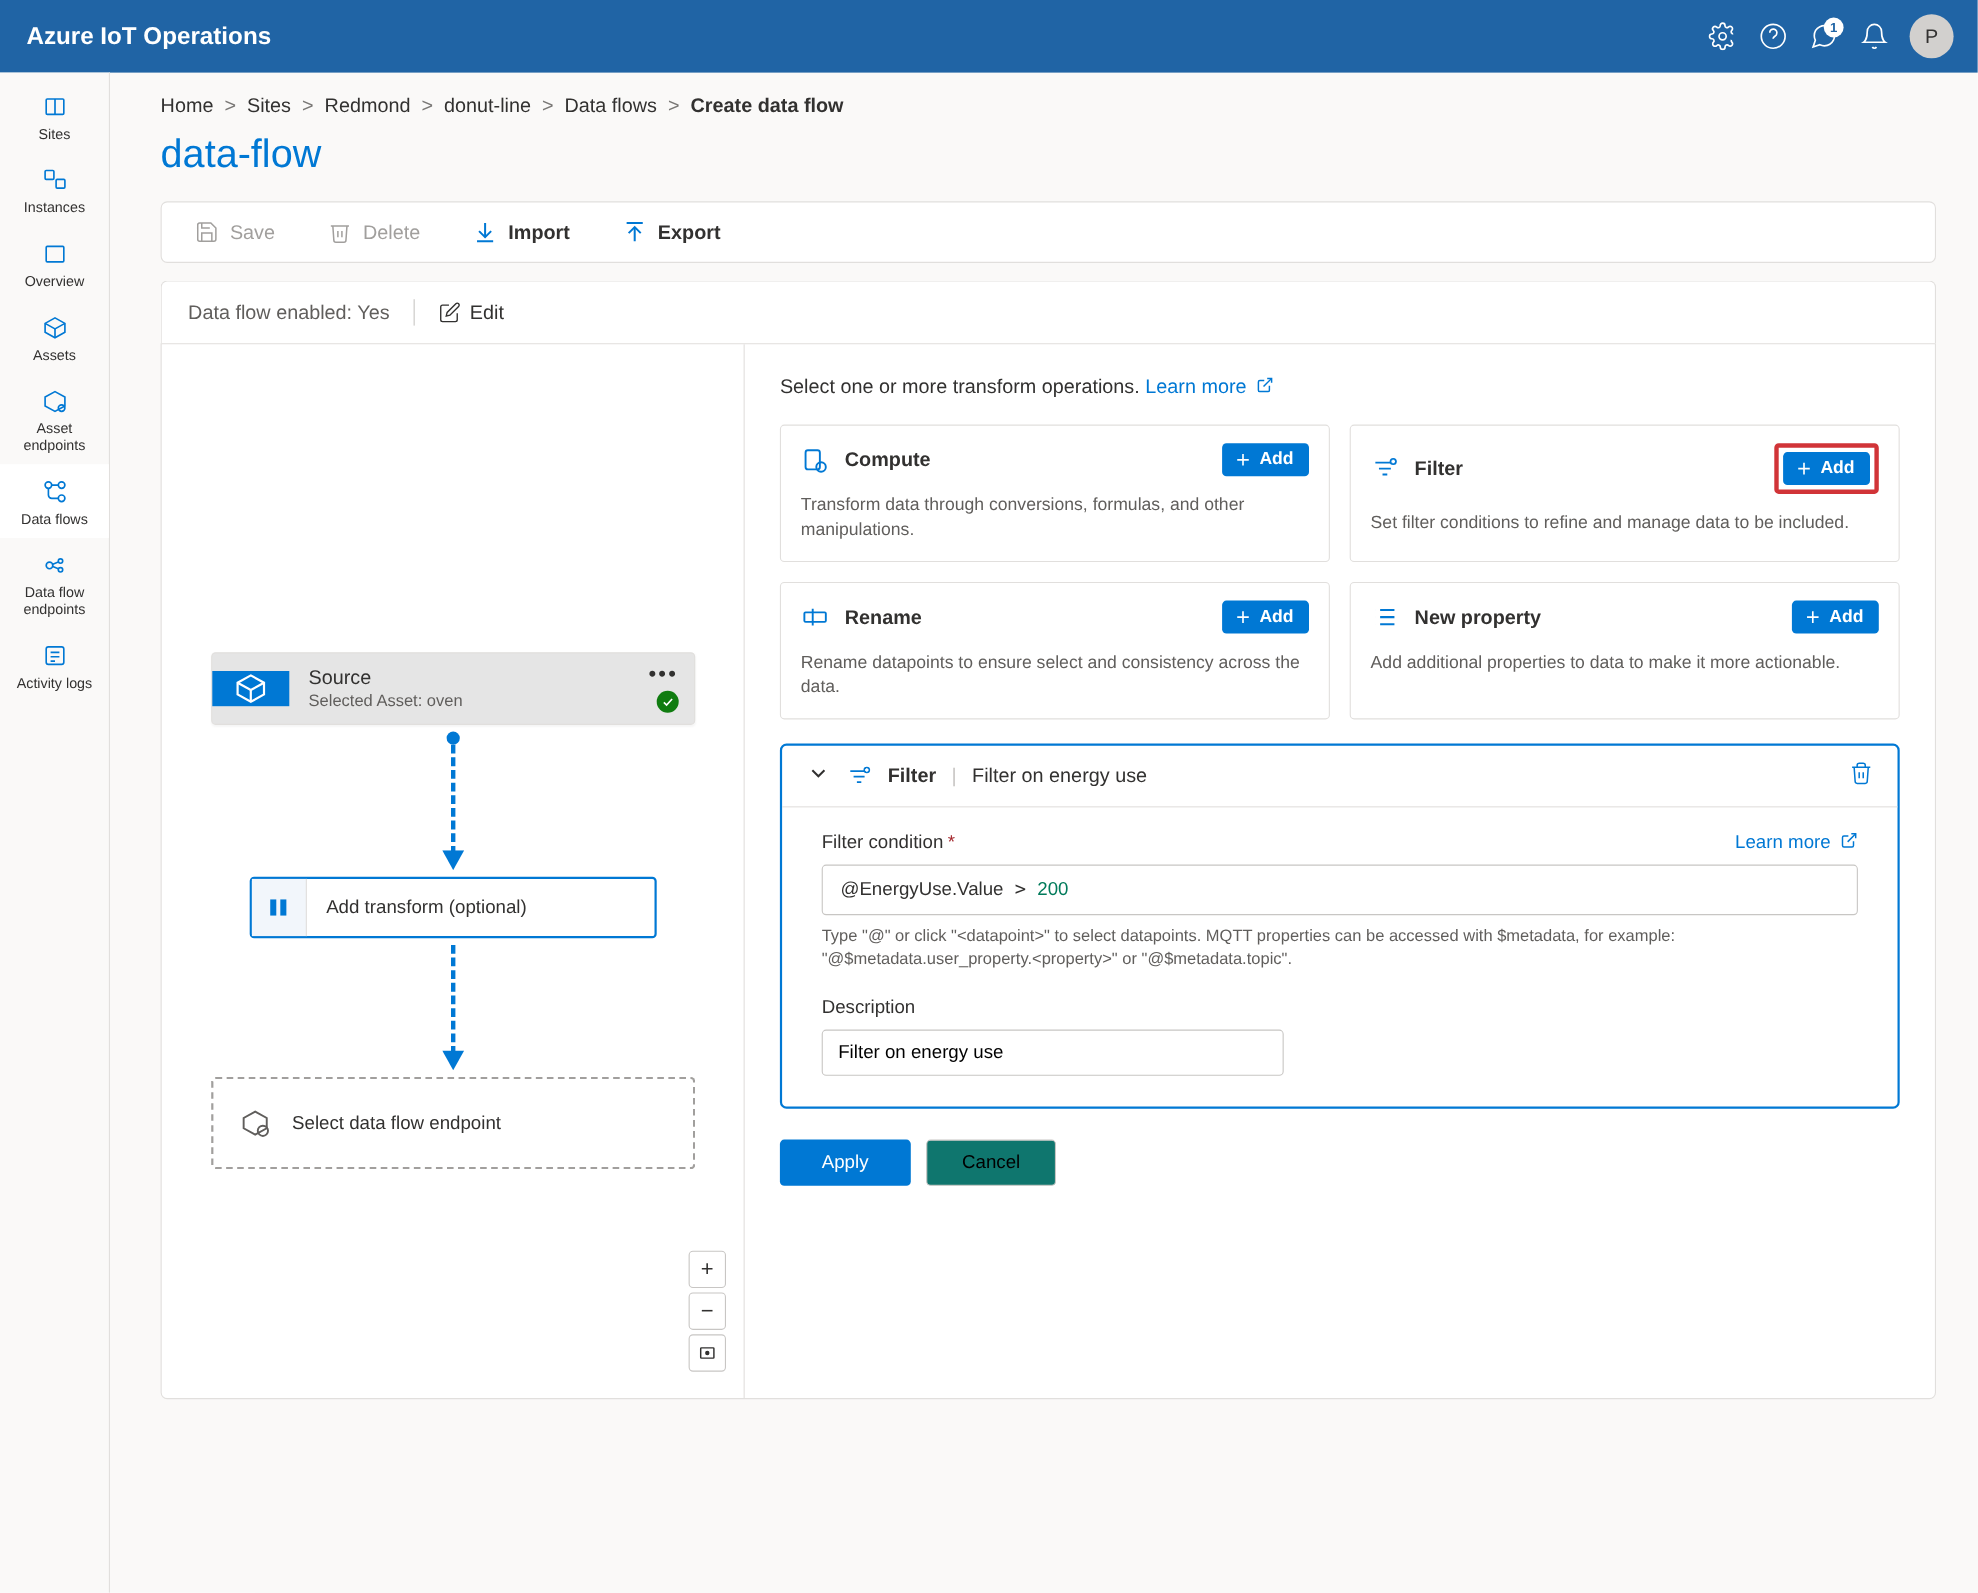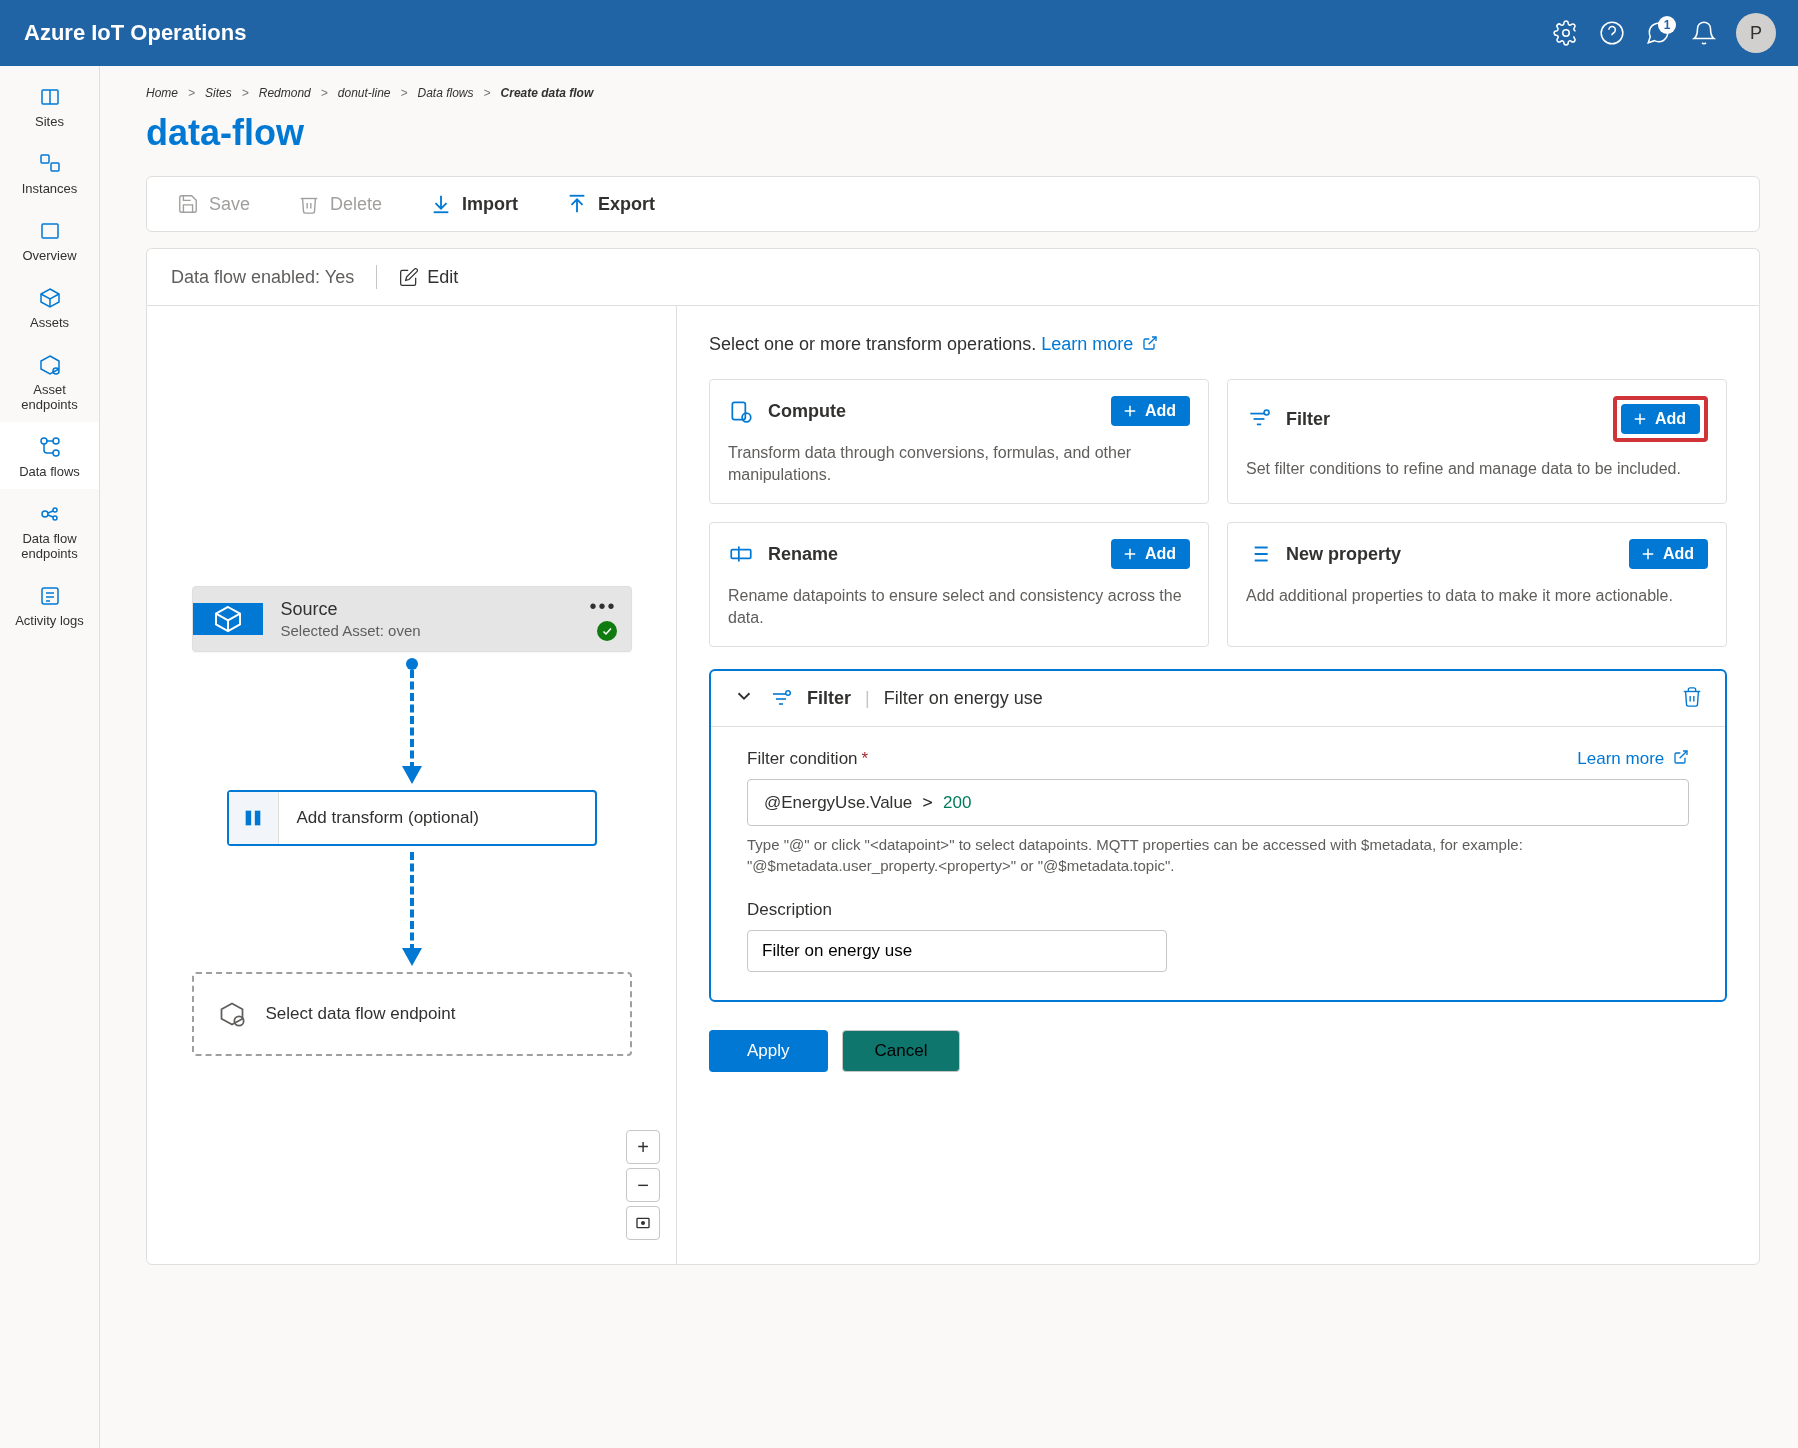--- a/index.html
+++ b/index.html
@@ -46,25 +46,25 @@
   .side-item{
     display:flex;flex-direction:column;align-items:center;gap:4px;
     padding:12px 4px 10px;font-size:13px;color:var(--text);cursor:pointer;text-align:center;
   }
   .side-item.active{background:var(--white);}
   .side-ico{width:26px;height:26px;display:flex;align-items:center;justify-content:center;}
   .side-ico svg{width:24px;height:24px;stroke:var(--blue);fill:none;stroke-width:1.5;}
   
   
   .main{flex:1;padding:20px 38px 30px 46px;overflow:auto;}
-  .crumbs{display:flex;align-items:flex-start;gap:10px;font-size:12px;color:var(--text);margin-bottom:12px;font-style:italic;}
+  .crumbs{display:flex;align-items:flex-start;gap:10px;font-size:18px;color:var(--text);margin-bottom:12px;}
   .crumbs a{color:var(--text);text-decoration:none;cursor:pointer;}
   .crumb-sep{color:var(--text-light);}
   .crumbs .current{font-weight:600;}
-  .page-title{font-size:36px;font-weight:700;color:var(--blue);margin-bottom:22px;}
+  .page-title{font-size:36px;font-weight:400;color:var(--blue);margin-bottom:22px;}
   
   .toolbar{
     background:var(--white);border:1px solid var(--border);border-radius:6px;
     display:flex;align-items:center;padding:16px 30px;gap:48px;margin-bottom:16px;
   }
   .tb-btn{display:flex;align-items:center;gap:10px;font-size:18px;cursor:pointer;color:var(--text);}
   .tb-btn.disabled{color:#a19f9d;cursor:default;}
   .tb-btn svg{width:22px;height:22px;}
   
   .status-bar{

